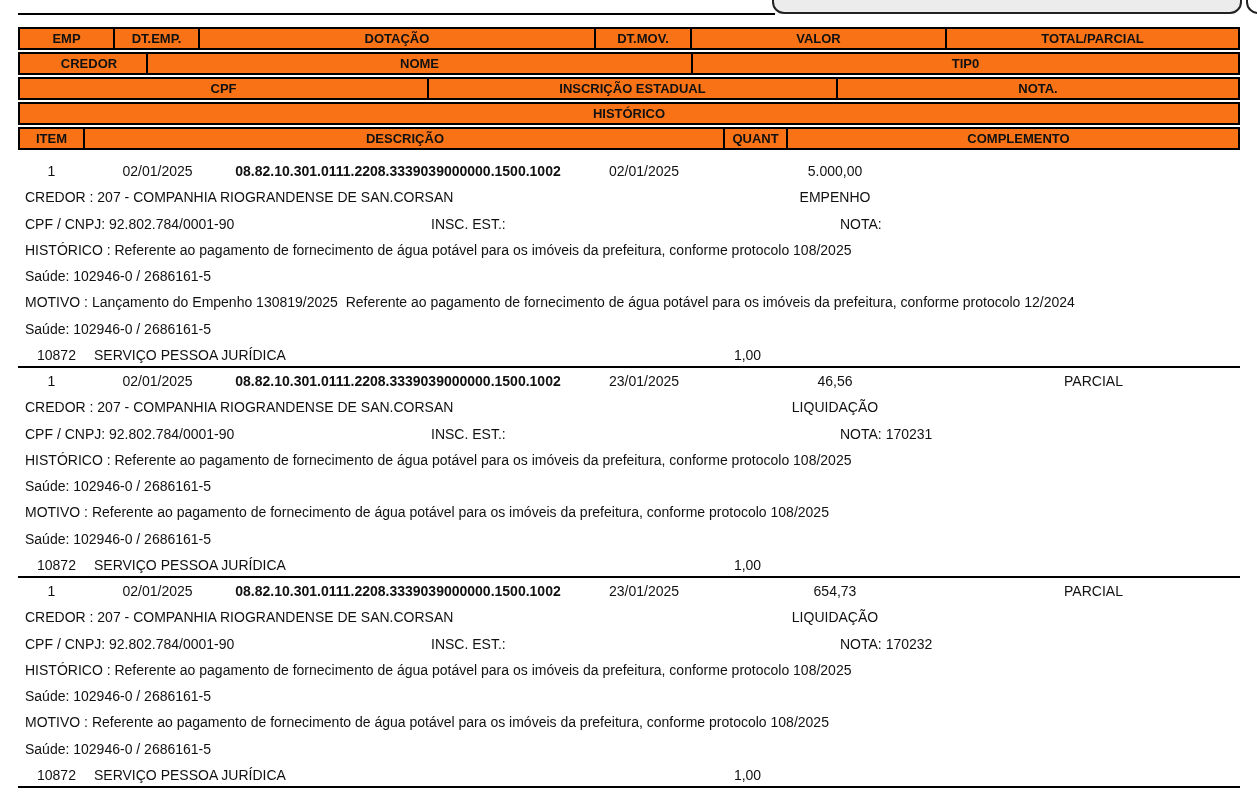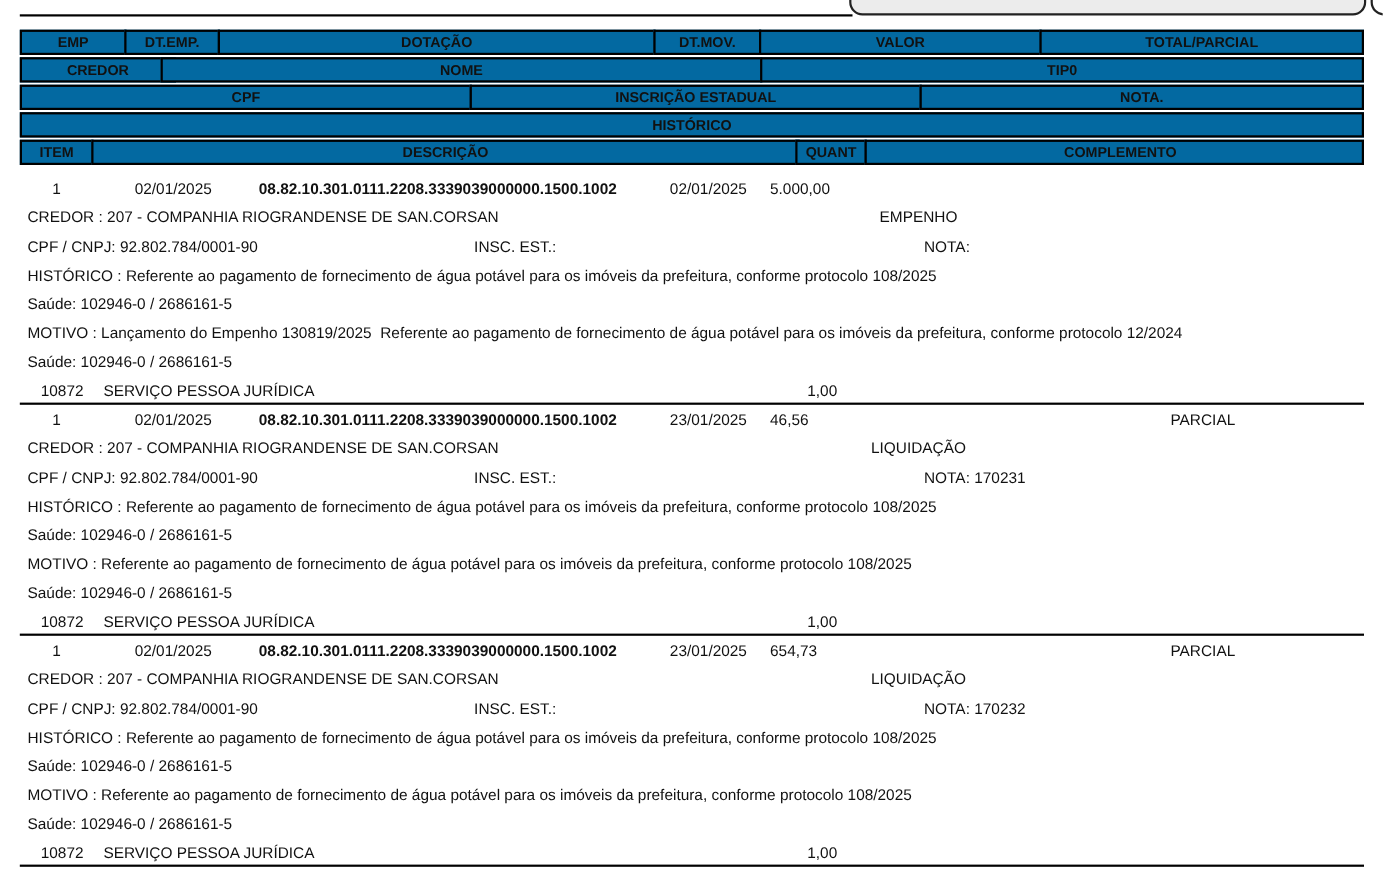--- a/index.html
+++ b/index.html
@@ -16,36 +16,36 @@
     background:#ececec;border:2px solid #222;border-radius:0 0 12px 12px;box-sizing:border-box;
   }
   .tab-bar-right{
     position:absolute;left:1246px;top:-17px;width:60px;height:31px;
     background:#ffffff;border:2px solid #222;border-radius:0 0 0 12px;box-sizing:border-box;
   }
   
   .hdr{position:absolute;left:18px;top:27px;width:1222px;height:125px;}
   .cell{
     position:absolute;height:23px;box-sizing:border-box;
-    background:#0369a1;border:2px solid #000;
+    background:#f97316;border:2px solid #000;
     display:flex;align-items:center;justify-content:center;
     font-size:13px;font-weight:bold;white-space:nowrap;
   }
   .r1{top:0;} .r2{top:25px;} .r3{top:50px;} .r4{top:75px;} .r5{top:100px;}
   
   .records{position:absolute;left:0;top:152px;width:1257px;}
   .record{position:relative;height:210px;box-sizing:border-box;}
   .record.first{height:216px;padding-top:6px;}
   .line{position:relative;height:26.25px;line-height:26.25px;font-size:14px;}
   .pos{position:absolute;top:0;white-space:pre;}
   .p-item{left:18px;width:67px;text-align:center;}
   .p-dtemp{left:115px;width:85px;text-align:center;}
   .p-dot{left:200px;width:396px;text-align:center;font-weight:bold;}
   .p-dtmov{left:596px;width:96px;text-align:center;}
-  .p-valor{left:700px;width:270px;}
+  .p-valor{left:700px;width:270px;text-align:center;}
   .p-tp{left:947px;width:293px;text-align:center;}
   .p-left{left:25px;}
   .p-tipo{left:700px;width:270px;text-align:center;}
   .p-insc{left:431px;}
   .p-nota{left:840px;}
   .p-icode{left:37px;}
   .p-idesc{left:94px;}
   .p-quant{left:707px;width:81px;text-align:center;}
   .sep{position:absolute;left:18px;bottom:0;width:1222px;height:2px;background:#000;}
 </style>

